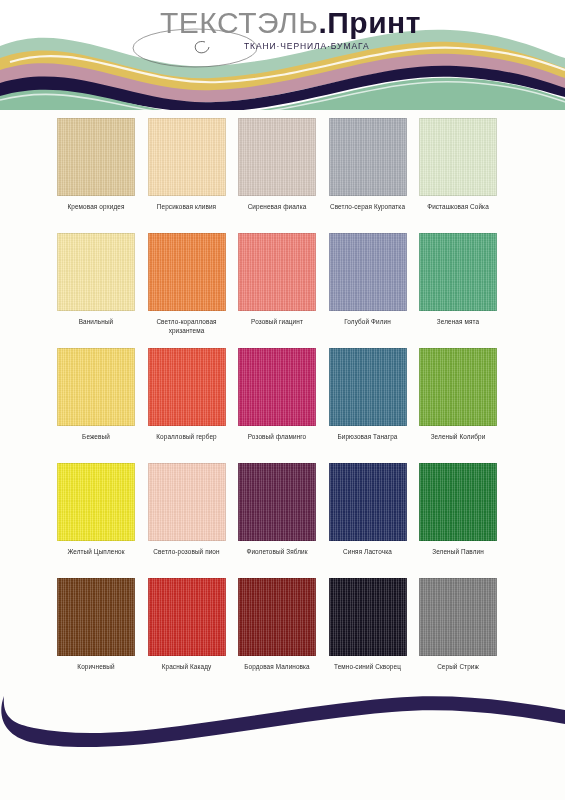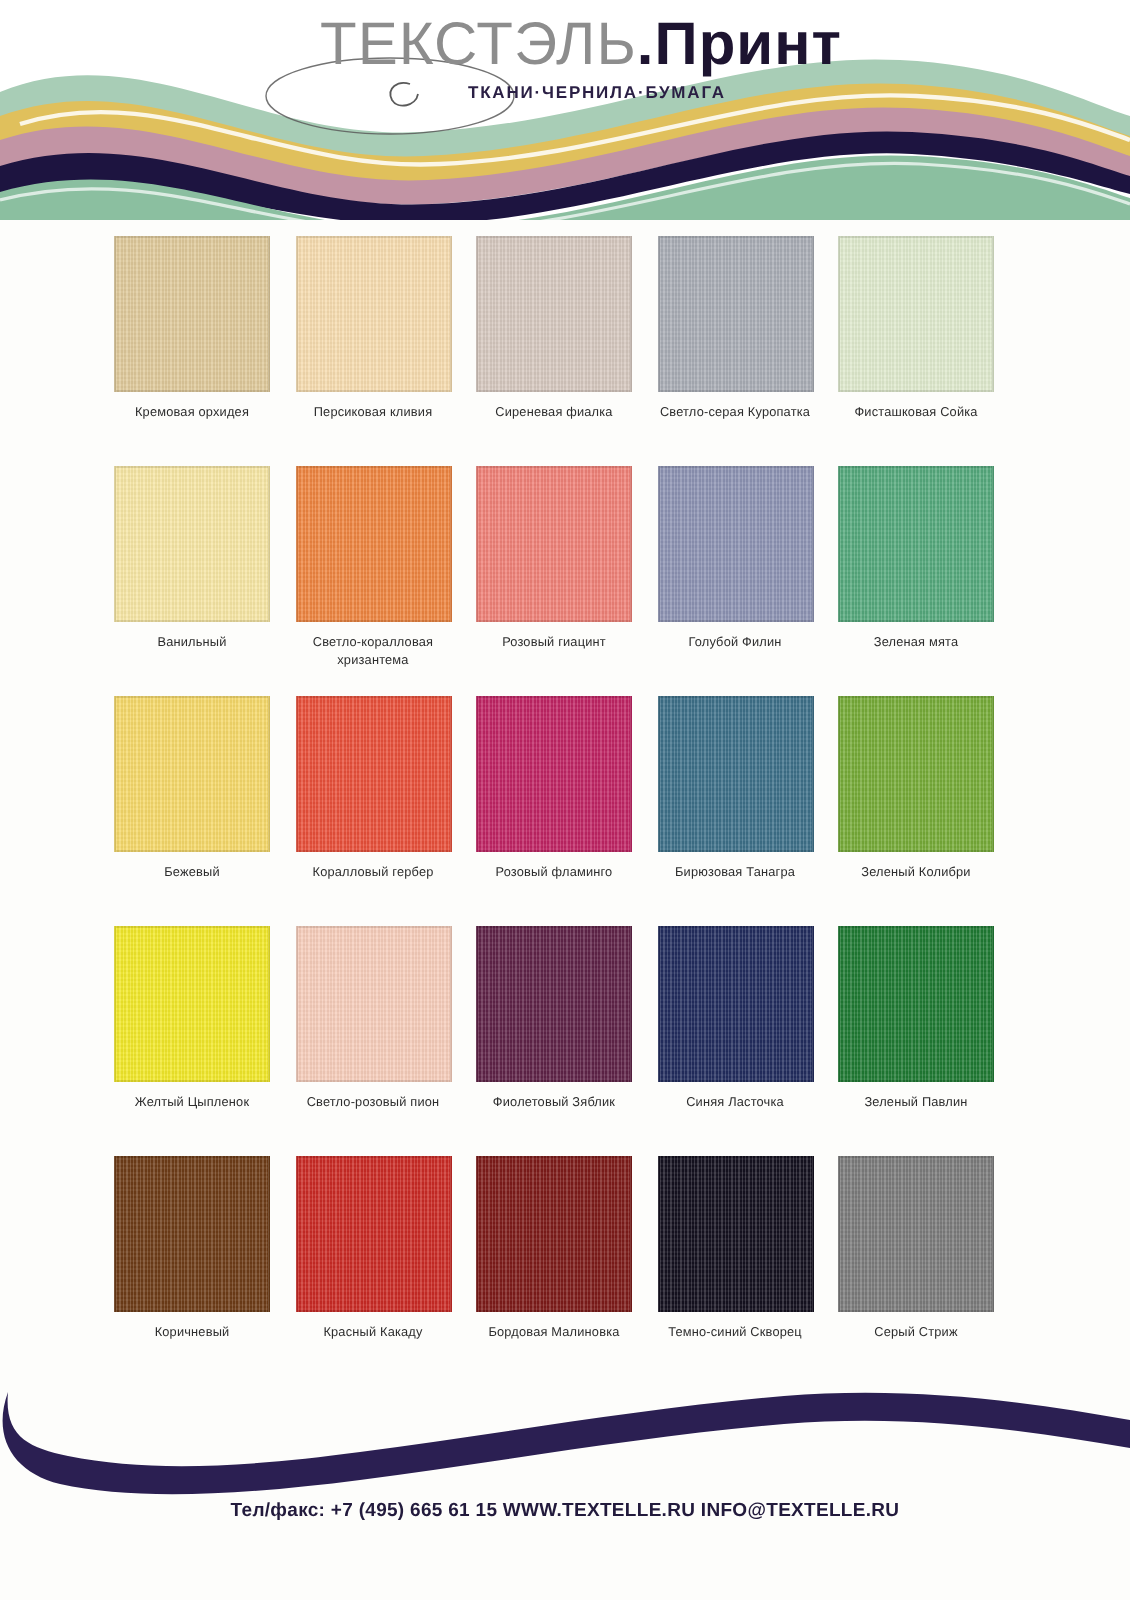--- a/index.html
+++ b/index.html
@@ -37,23 +37,23 @@
     white-space:nowrap;
   }
   #logo-textel{
     color:#8d8d8d;
     font-weight:300;
     font-family:"Liberation Sans", sans-serif;
   }
   #logo-dot{ color:#1d1430; font-weight:bold; }
   #logo-print{ color:#1d1430; font-weight:bold; }
   #logo-tagline{
-    position:absolute; left:74px; top:33px;
+    position:absolute; left:84px; top:33px;
     font-size:8.5px;
-    font-weight:bold;
+    font-weight:normal;
     color:#2a1f44;
     letter-spacing:0.9px;
     white-space:nowrap;
   }
 
   
   #grid{
     position:absolute;
     left:0; top:118px;
     width:565px;
@@ -256,15 +256,14 @@
           <div class="swatch" style="background-color: rgb(123, 123, 123);"></div>
           <div class="label">Серый Стриж</div>
         </div>
       </div>
     </div>
 
   <svg id="footer-wave" viewBox="0 0 565 72" preserveAspectRatio="none">
     <path d="M4,8 C2,30 14,36 34,40 C74,48 120,46 180,38 C250,29 320,16 392,10 C452,5 510,12 565,22 L565,36 C508,26 452,19 392,24 C320,30 250,43 180,52 C118,60 66,62 30,54 C6,48 -4,30 4,8 Z" fill="#2b1f52"></path>
   </svg>
 
-  <div id="footer-contact">Тел/факс: +7 (495) 665 61 15 WWW.TEXTELLE.RU  INFO@TEXTELLE.RU</div>
 
 </div>
 
 </body></html>

